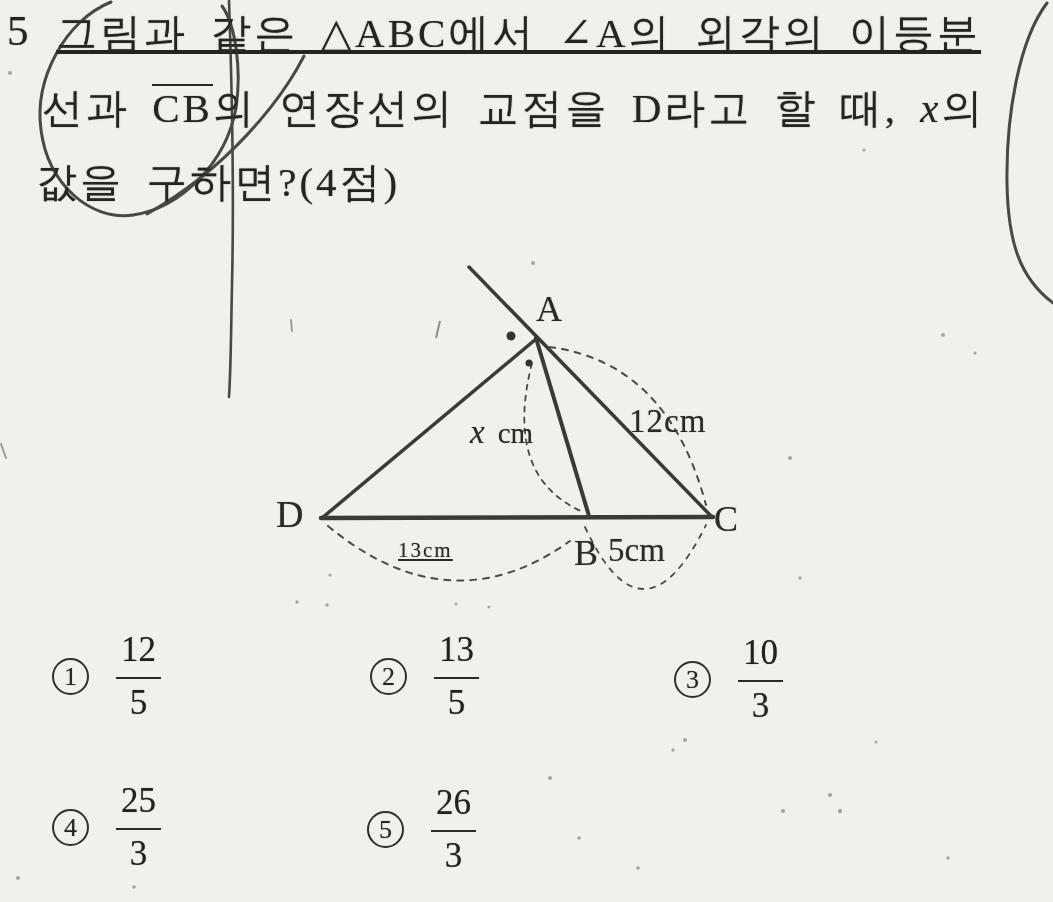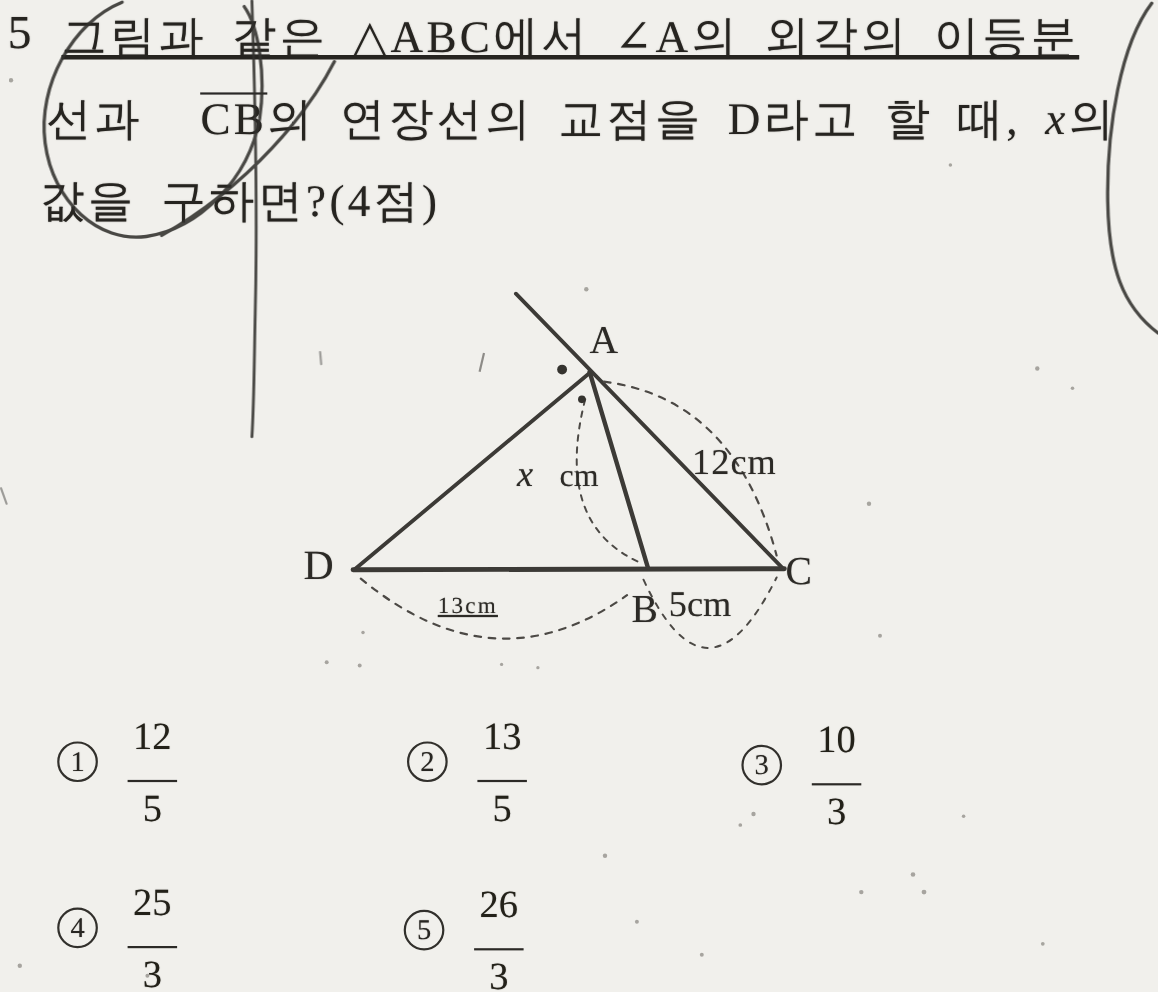--- a/index.html
+++ b/index.html
@@ -7,37 +7,37 @@
     position:relative;width:1053px;height:902px;overflow:hidden;
     background:#f1f0ec;
     font-family:"Liberation Serif","DejaVu Serif",serif;
   }
   .scan-text{
     position:absolute;color:#262420;white-space:nowrap;
     text-shadow:0 0 1.2px rgba(58,55,50,.55);
   }
   .qnum{font-size:43px;}
   .qline{font-size:41px;letter-spacing:3px;word-spacing:9px;}
-  .cbover{display:inline-block;border-top:2.5px solid #2a2927;padding-top:1px;line-height:1.05;margin-left:30px;}
+  .cbover{display:inline-block;border-top:2.5px solid #2a2927;padding-top:1px;line-height:1.05;}
   .mvar{font-style:italic;}
   svg.overlay{position:absolute;left:0;top:0;pointer-events:none;}
   
   .dlabel{position:absolute;color:#2c2a26;text-shadow:0 0 1px rgba(60,57,52,.5);white-space:nowrap;}
   
   .opt{position:absolute;display:flex;align-items:center;gap:27px;}
   .opt-circle{
     width:37px;height:37px;border:2.5px solid #32302c;border-radius:50%;
     display:flex;align-items:center;justify-content:center;
     font-size:26px;color:#282622;box-sizing:border-box;
     text-shadow:0 0 1px rgba(60,57,52,.5);
   }
   .frac{display:inline-flex;flex-direction:column;align-items:center;
     font-size:35px;line-height:42px;color:#232119;
     text-shadow:0 0 1px rgba(60,57,52,.5);}
-  .frac .num{padding:0 5px 18px;border-bottom:2.5px solid #2c2a26;margin-top:20px;}
+  .frac .num{padding:0 5px 6px;border-bottom:2.5px solid #2c2a26;}
   .frac .den{padding-top:3px;}
 </style>
 </head>
 <body>
 
 <div class="page">
 
   <div class="scan-text qnum" style="left:7px;top:6px;">5</div>
   <div class="scan-text qline" style="left:56px;top:6px;text-decoration:underline;">그림과 같은 △ABC에서 ∠A의 외각의 이등분</div>
   <div class="scan-text qline" style="left:42px;top:81px;"><span>선과 </span><span class="cbover">CB</span><span>의 연장선의 교점을 D라고 할 때, </span><span class="mvar">x</span><span>의</span></div>
@@ -98,21 +98,21 @@
       <circle cx="10" cy="73" r="2"></circle>
         <circle cx="864" cy="150" r="1.6"></circle>
     </g>
   </svg>
 
   <span class="dlabel" style="left:536px;top:288px;font-size:36px;">A</span>
   <span class="dlabel" style="left:276px;top:492px;font-size:38px;">D</span>
   <span class="dlabel" style="left:714px;top:498px;font-size:36px;">C</span>
   <span class="dlabel" style="left:574px;top:532px;font-size:36px;">B</span>
   <span class="dlabel" style="left:629px;top:403px;font-size:33px;letter-spacing:1px;">12cm</span>
-  <span class="dlabel" style="left:470px;top:414px;font-size:33px;"><span class="mvar">x</span><span style="font-size:29px;margin-left:24px;">cm</span></span>
+  <span class="dlabel" style="left:470px;top:414px;font-size:33px;"><span class="mvar">x</span><span style="font-size:29px;margin-left:13px;">cm</span></span>
   <span class="dlabel" style="left:398px;top:538px;font-size:21px;letter-spacing:2px;text-decoration:underline;">13cm</span>
   <span class="dlabel" style="left:608px;top:532px;font-size:33px;">5cm</span>
 
   <div class="opt" style="left:52px;top:629px;">
     <span class="opt-circle">
         <span>1</span>
       </span>
     <span class="frac">
         <span class="num">12</span>
         <span class="den">5</span>

